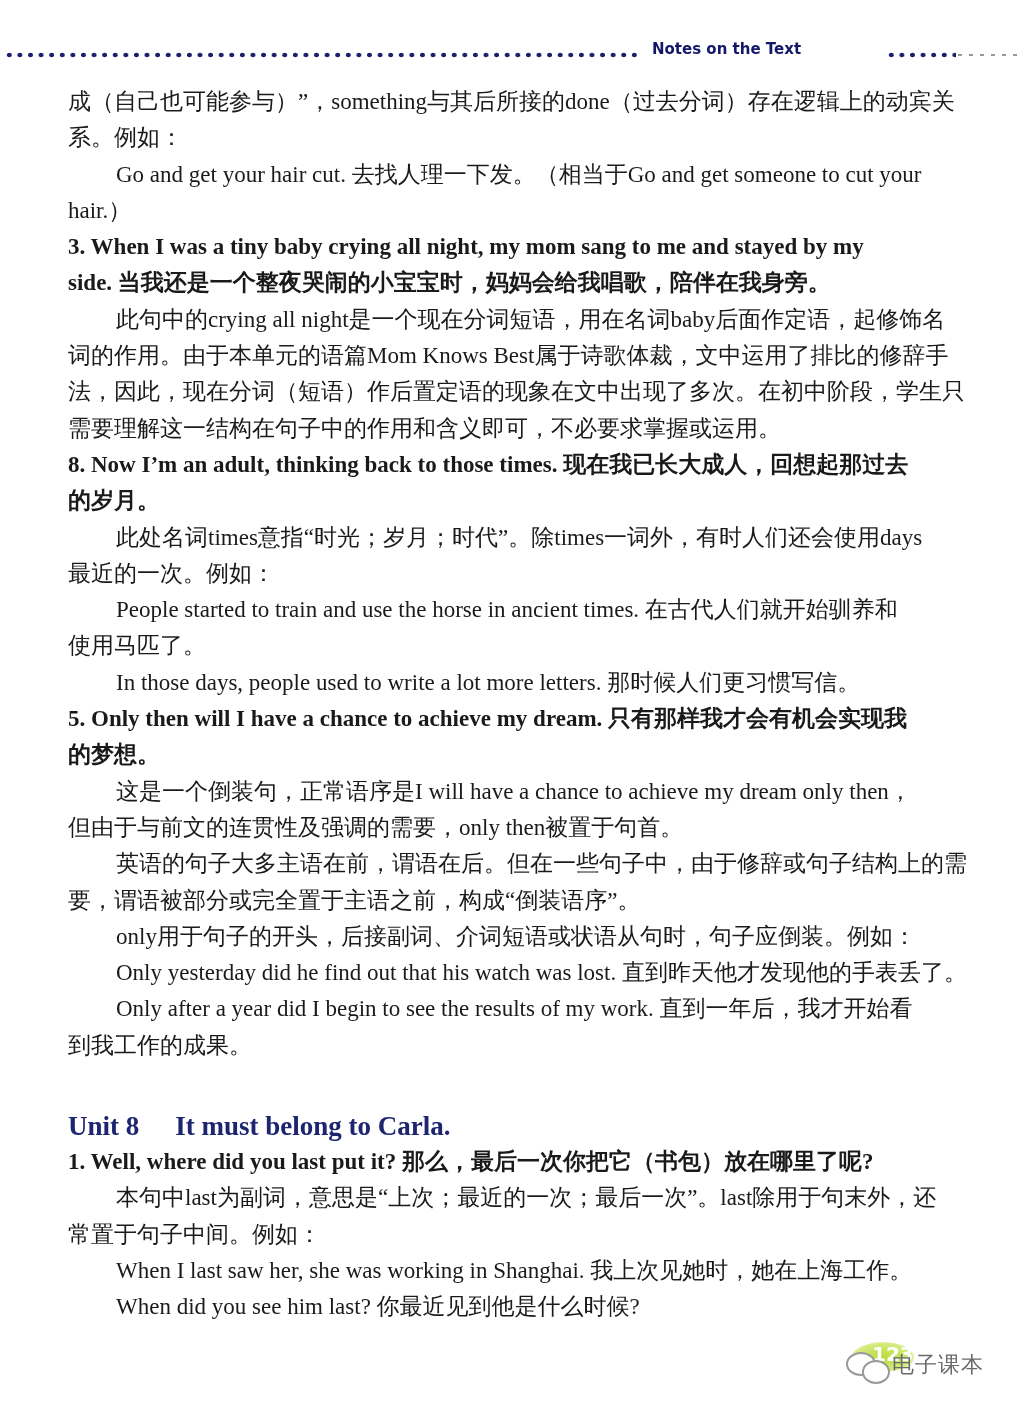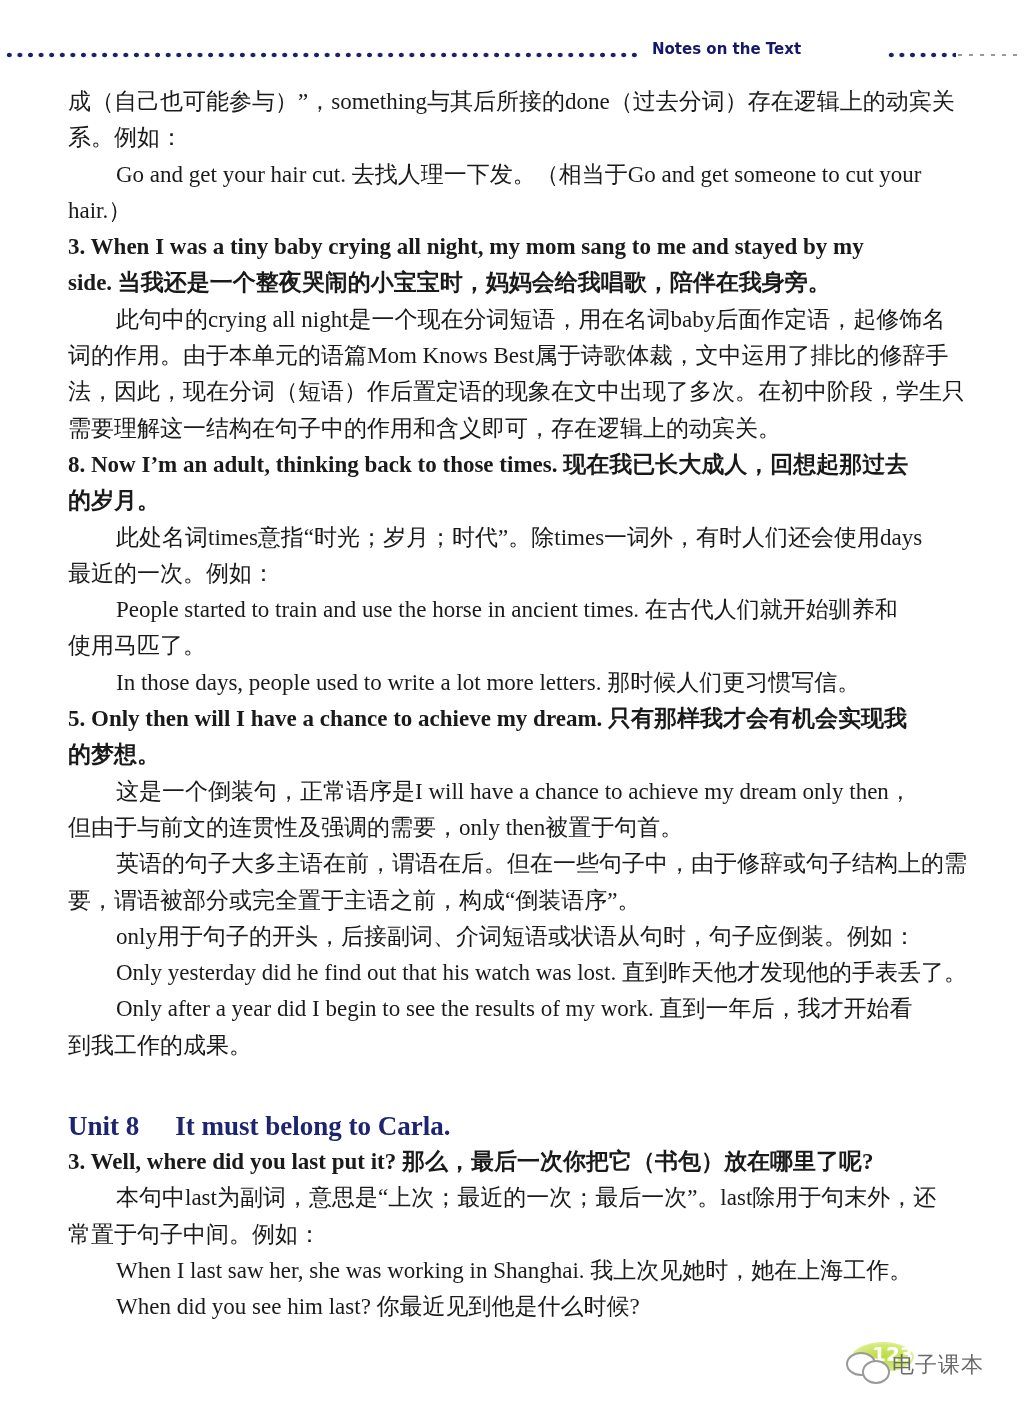--- a/index.html
+++ b/index.html
@@ -50,21 +50,21 @@
   <div id="para-container">
       <div class="line">成（自己也可能参与）”，something与其后所接的done（过去分词）存在逻辑上的动宾关</div>
       <div class="line">系。例如：</div>
       <div class="line indent">Go and get your hair cut. 去找人理一下发。（相当于Go and get someone to cut your</div>
       <div class="line">hair.）</div>
       <div class="line bold">3.  When I was a tiny baby crying all night, my mom sang to me and stayed by my</div>
       <div class="line bold">side. 当我还是一个整夜哭闹的小宝宝时，妈妈会给我唱歌，陪伴在我身旁。</div>
       <div class="line indent">此句中的crying all night是一个现在分词短语，用在名词baby后面作定语，起修饰名</div>
       <div class="line">词的作用。由于本单元的语篇Mom Knows Best属于诗歌体裁，文中运用了排比的修辞手</div>
       <div class="line">法，因此，现在分词（短语）作后置定语的现象在文中出现了多次。在初中阶段，学生只</div>
-      <div class="line">需要理解这一结构在句子中的作用和含义即可，存在逻辑上的动宾关。</div>
+      <div class="line">需要理解这一结构在句子中的作用和含义即可，不必要求掌握或运用。</div>
       <div class="line bold">8.  Now I’m an adult, thinking back to those times. 现在我已长大成人，回想起那过去</div>
       <div class="line bold">的岁月。</div>
       <div class="line indent">此处名词times意指“时光；岁月；时代”。除times一词外，有时人们还会使用days</div>
       <div class="line">最近的一次。例如：</div>
       <div class="line indent">People started to train and use the horse in ancient times. 在古代人们就开始驯养和</div>
       <div class="line">使用马匹了。</div>
       <div class="line indent">In those days, people used to write a lot more letters. 那时候人们更习惯写信。</div>
       <div class="line bold">5.  Only then will I have a chance to achieve my dream. 只有那样我才会有机会实现我</div>
       <div class="line bold">的梦想。</div>
       <div class="line indent">这是一个倒装句，正常语序是I will have a chance to achieve my dream only then，</div>
@@ -73,21 +73,21 @@
       <div class="line">要，谓语被部分或完全置于主语之前，构成“倒装语序”。</div>
       <div class="line indent">only用于句子的开头，后接副词、介词短语或状语从句时，句子应倒装。例如：</div>
       <div class="line indent">Only yesterday did he find out that his watch was lost. 直到昨天他才发现他的手表丢了。</div>
       <div class="line indent">Only after a year did I begin to see the results of my work. 直到一年后，我才开始看</div>
       <div class="line">到我工作的成果。</div>
     </div>
   <div class="unit-title">
     <span>Unit 8</span><span class="tab"></span><span>It must belong to Carla.</span>
   </div>
   <div id="unit-container">
-      <div class="line bold">3.  Well, where did you last put it? 那么，最后一次你把它（书包）放在哪里了呢?</div>
+      <div class="line bold">1.  Well, where did you last put it? 那么，最后一次你把它（书包）放在哪里了呢?</div>
       <div class="line indent">本句中last为副词，意思是“上次；最近的一次；最后一次”。last除用于句末外，还</div>
       <div class="line">常置于句子中间。例如：</div>
       <div class="line indent">When I last saw her, she was working in Shanghai. 我上次见她时，她在上海工作。</div>
       <div class="line indent">When did you see him last? 你最近见到他是什么时候?</div>
     </div>
 </div>
 
 <div class="badge">
   <div class="badge-blob"></div>
   <div class="badge-num">123</div>

